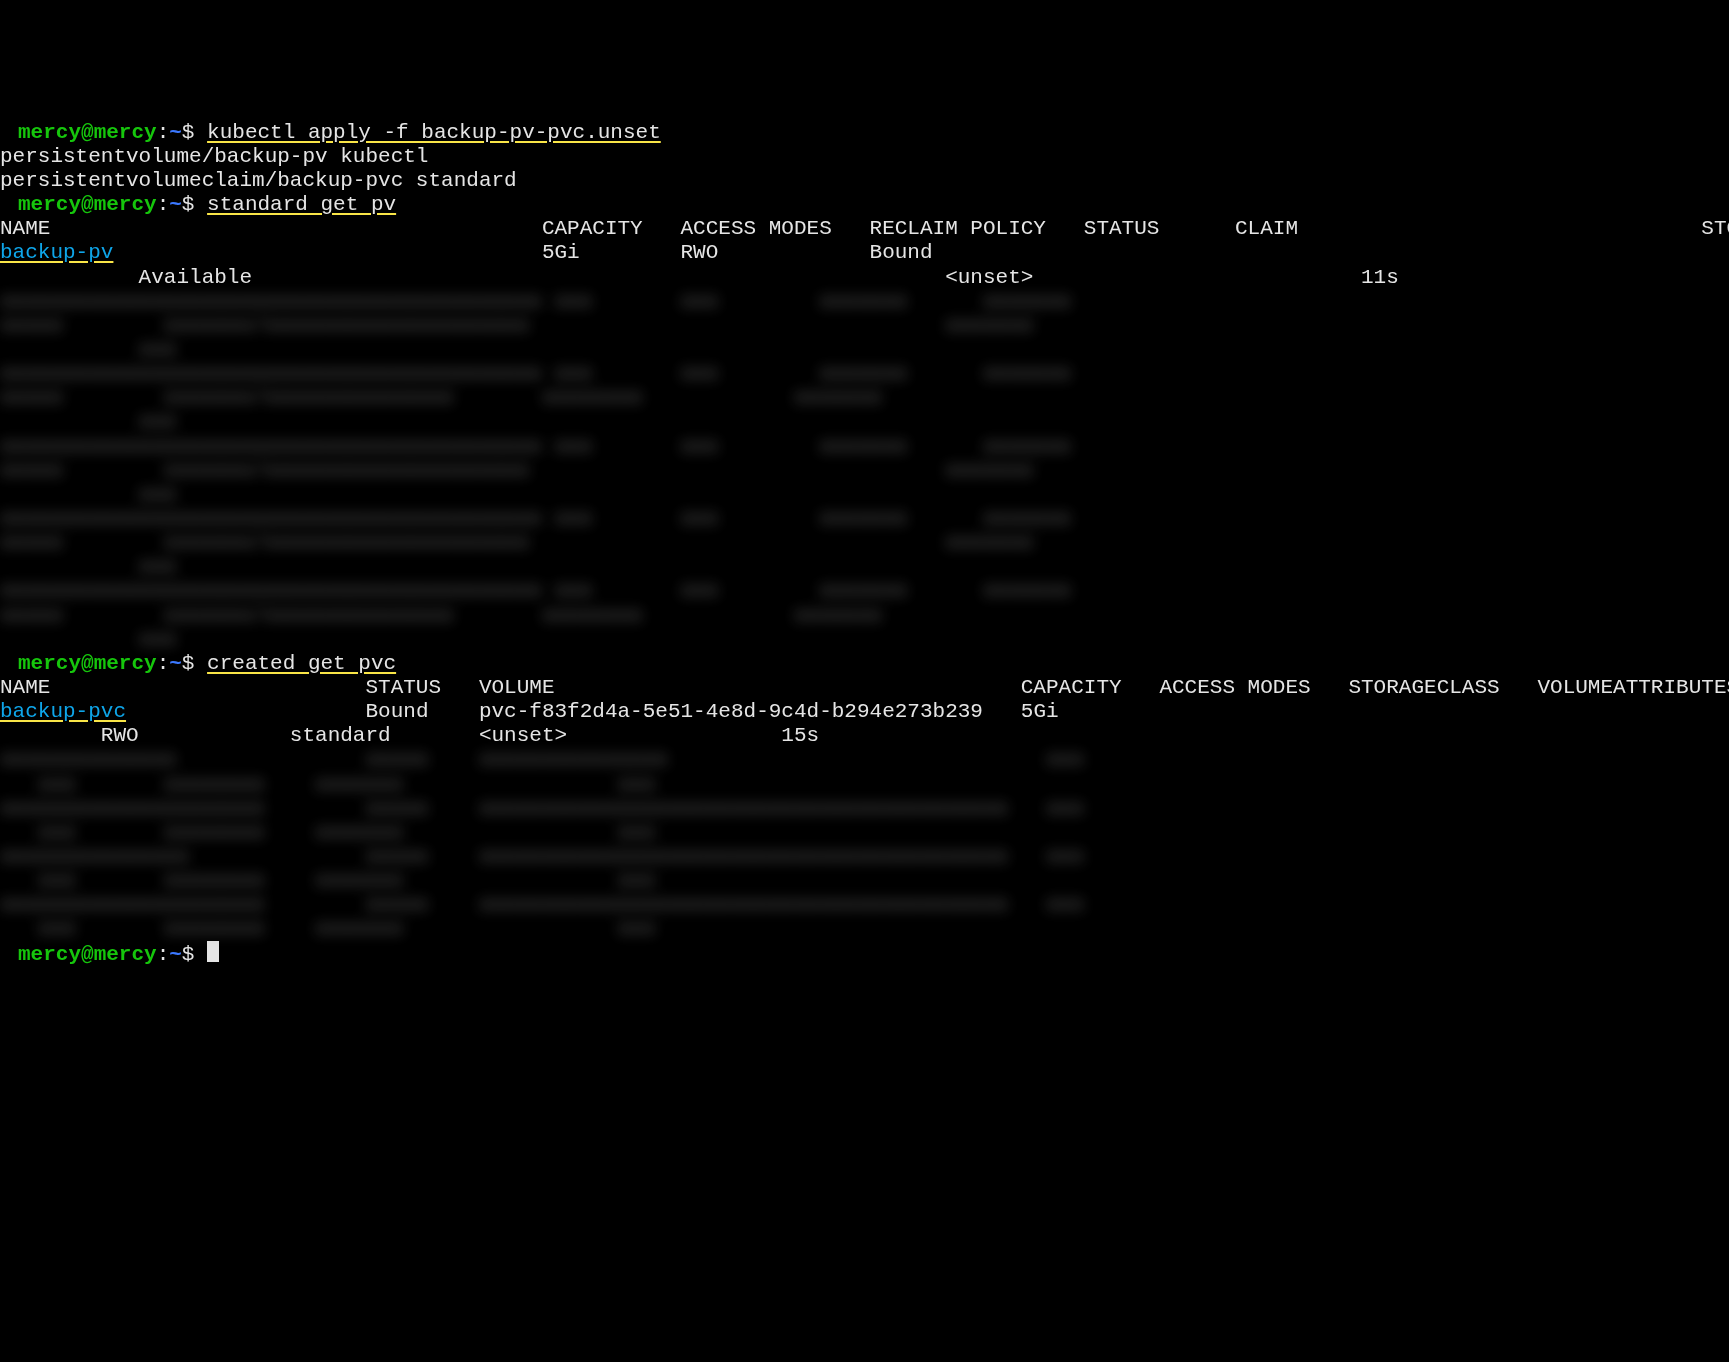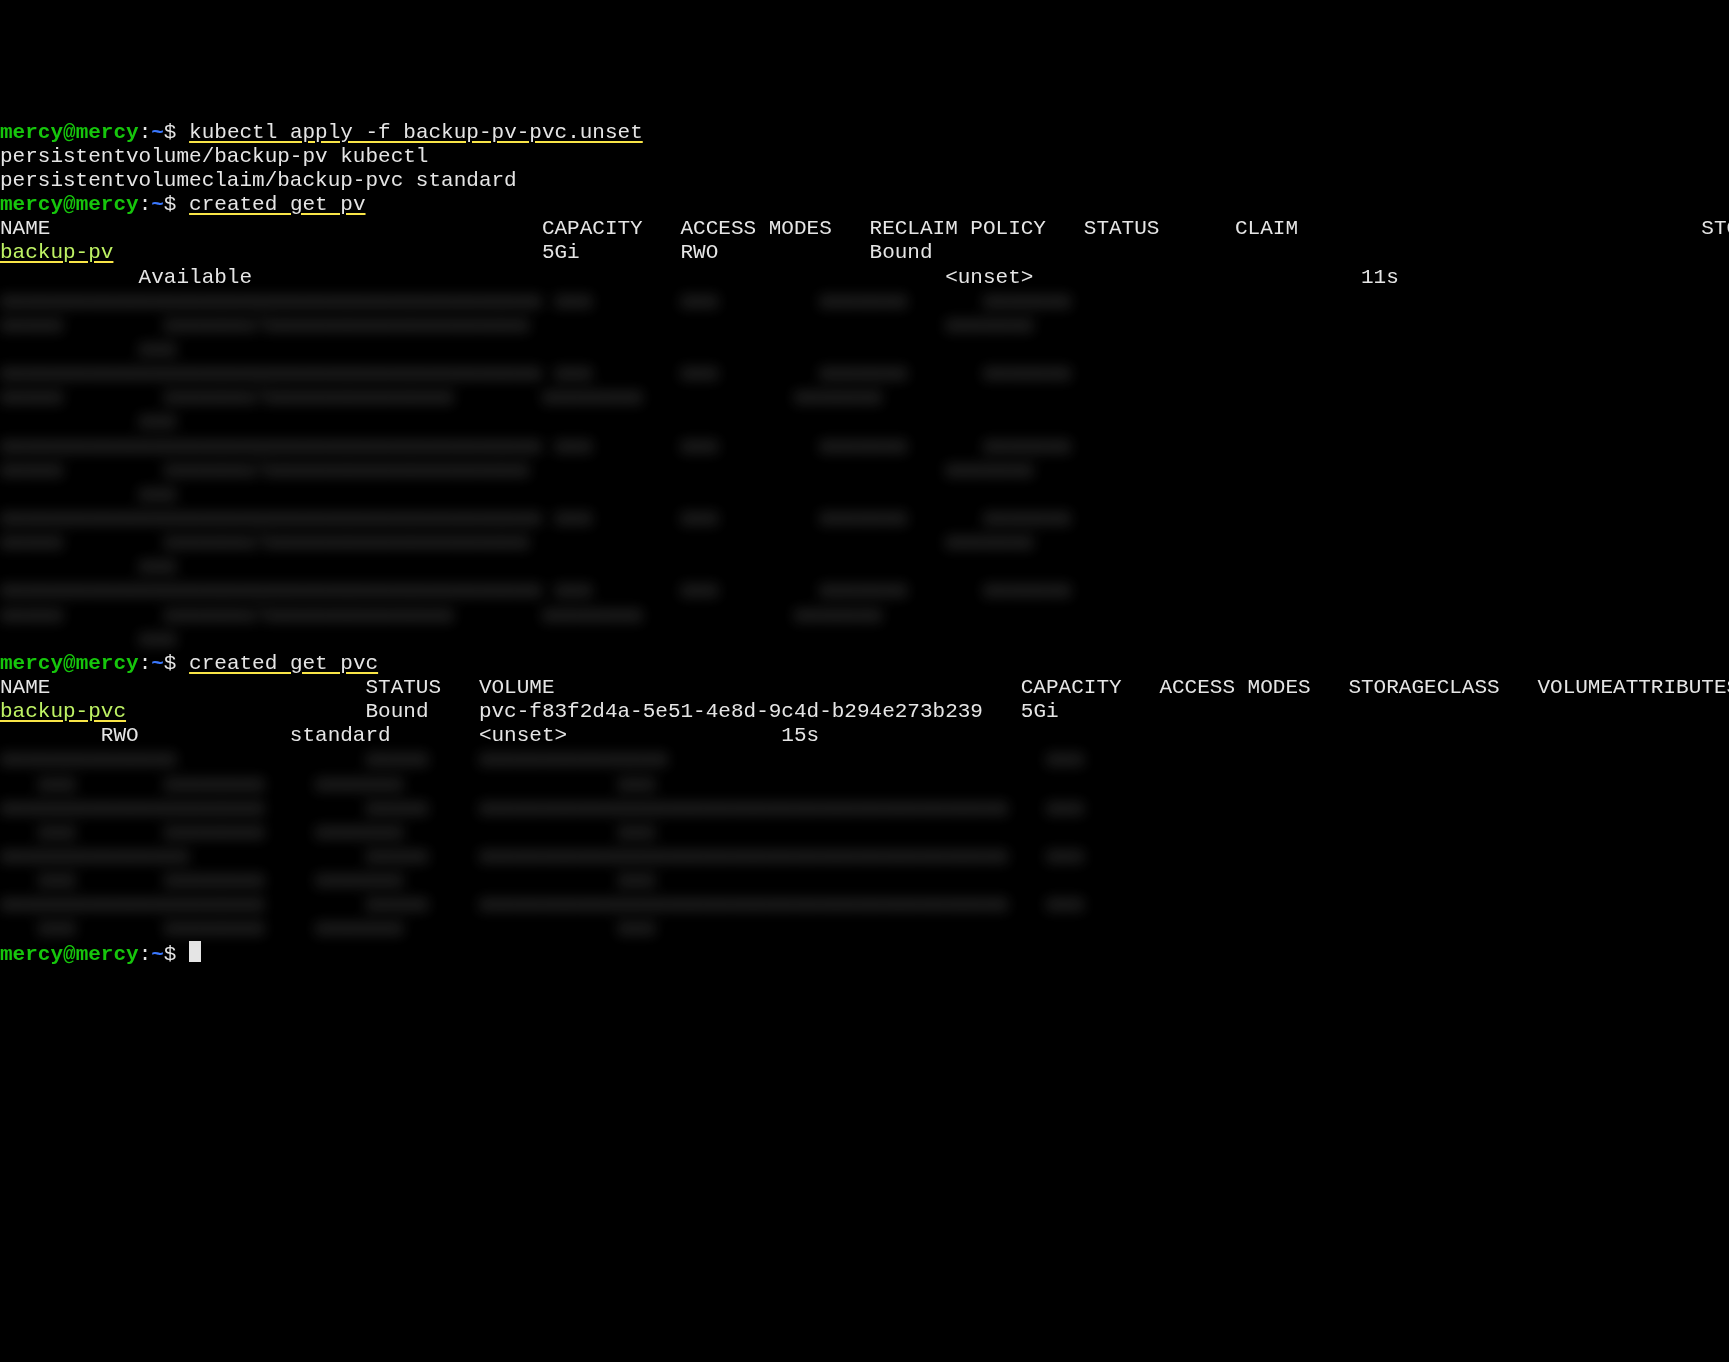--- a/index.html
+++ b/index.html
@@ -7,25 +7,25 @@
     padding: 0;
     background: #000;
     color: #d0d0d0;
     font-family: "Menlo", "Consolas", "Courier New", monospace;
     font-size: 21px;
     line-height: 1.15;
     width: 1729px;
     white-space: pre;
     overflow: hidden;
   }
-  .green { color: #16c60c; font-weight: bold; }
+  .green { color: #16c60c; font-weight: bold; margin-left: 18px; }
   .blue  { color: #3b78ff; font-weight: bold; }
   .white { color: #e5e5e5; }
   .cmd   { color: #e5e5e5; text-decoration: underline; text-decoration-color: #f9e547; text-underline-offset: 3px; }
-  .hl    { color: #bef264; text-decoration: underline; text-decoration-color: #f9e547; text-underline-offset: 3px; }
+  .hl    { color: #0ea5e9; text-decoration: underline; text-decoration-color: #f9e547; text-underline-offset: 3px; }
   .cursor {
     display: inline-block;
     width: 11.5px;
     height: 21px;
     background: #e5e5e5;
     vertical-align: -2px;
   }
   .blur-block {
     filter: blur(7px);
     color: #888;
@@ -34,21 +34,21 @@
   .term { padding: 0 0 10px 0; }
 </style>
 </head>
 <body>
 
 
 
 <div class="term"><span><span class="green"><span>mercy</span><span>@</span><span>mercy</span></span><span class="white">:</span><span class="blue">~</span><span class="white">$</span></span> <span class="cmd">kubectl apply -f backup-pv-pvc.unset</span>
 <span class="white">persistentvolume/backup-pv kubectl</span>
 <span class="white">persistentvolumeclaim/backup-pvc standard</span>
-<span><span class="green"><span>mercy</span><span>@</span><span>mercy</span></span><span class="white">:</span><span class="blue">~</span><span class="white">$</span></span> <span class="cmd">created get pv</span>
+<span><span class="green"><span>mercy</span><span>@</span><span>mercy</span></span><span class="white">:</span><span class="blue">~</span><span class="white">$</span></span> <span class="cmd">standard get pv</span>
 <span class="white">NAME                                       CAPACITY   ACCESS MODES   RECLAIM POLICY   STATUS      CLAIM                                STORAGECLASS   VOLUMEATTRIBUTESCLASS   REASON   AGE</span>
 <span class="hl">backup-pv</span><span class="white">                                  5Gi        RWO            Bound</span>
 <span class="white">           Available                                                       &lt;unset&gt;                          11s</span>
 <span class="blur-block">xxxxxxxxxxxxxxxxxxxxxxxxxxxxxxxxxxxxxxxxxxx xxx       xxx        xxxxxxx      xxxxxxx
 xxxxx        xxxxxxx/xxxxxxxxxxxxxxxxxxxxx                                 xxxxxxx
            xxx
 xxxxxxxxxxxxxxxxxxxxxxxxxxxxxxxxxxxxxxxxxxx xxx       xxx        xxxxxxx      xxxxxxx
 xxxxx        xxxxxxx/xxxxxxxxxxxxxxx       xxxxxxxx            xxxxxxx
            xxx
 xxxxxxxxxxxxxxxxxxxxxxxxxxxxxxxxxxxxxxxxxxx xxx       xxx        xxxxxxx      xxxxxxx

